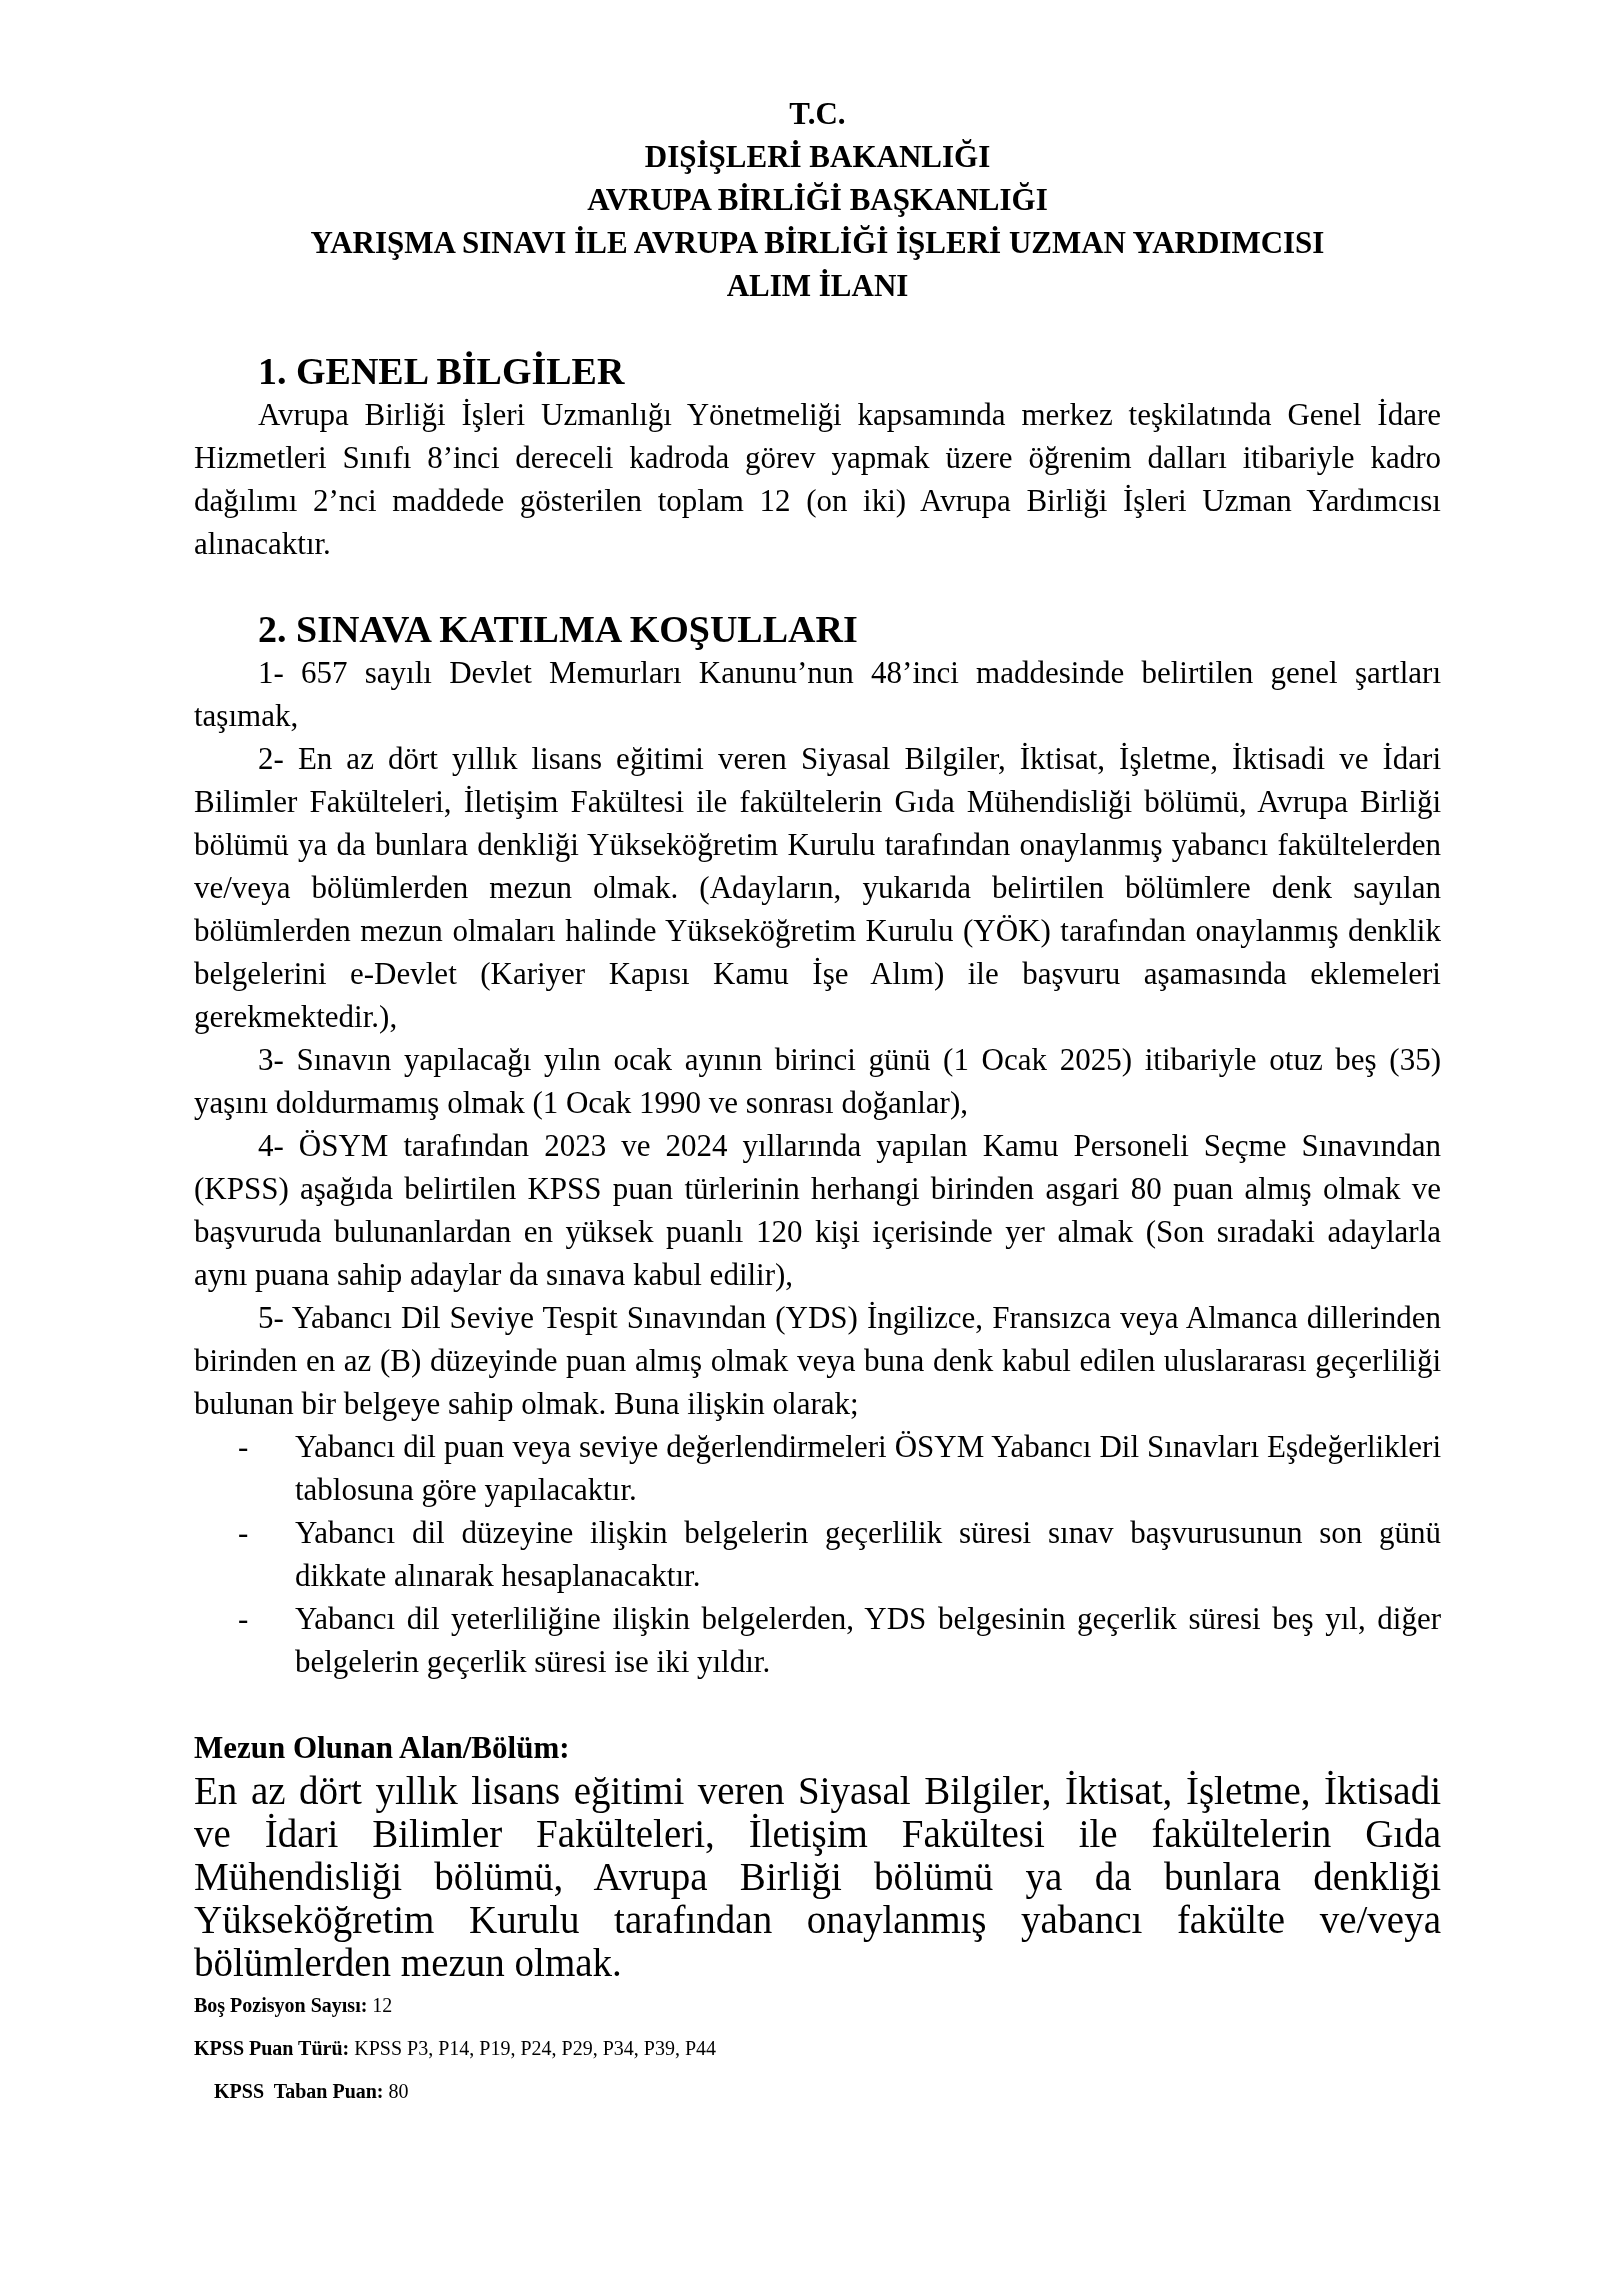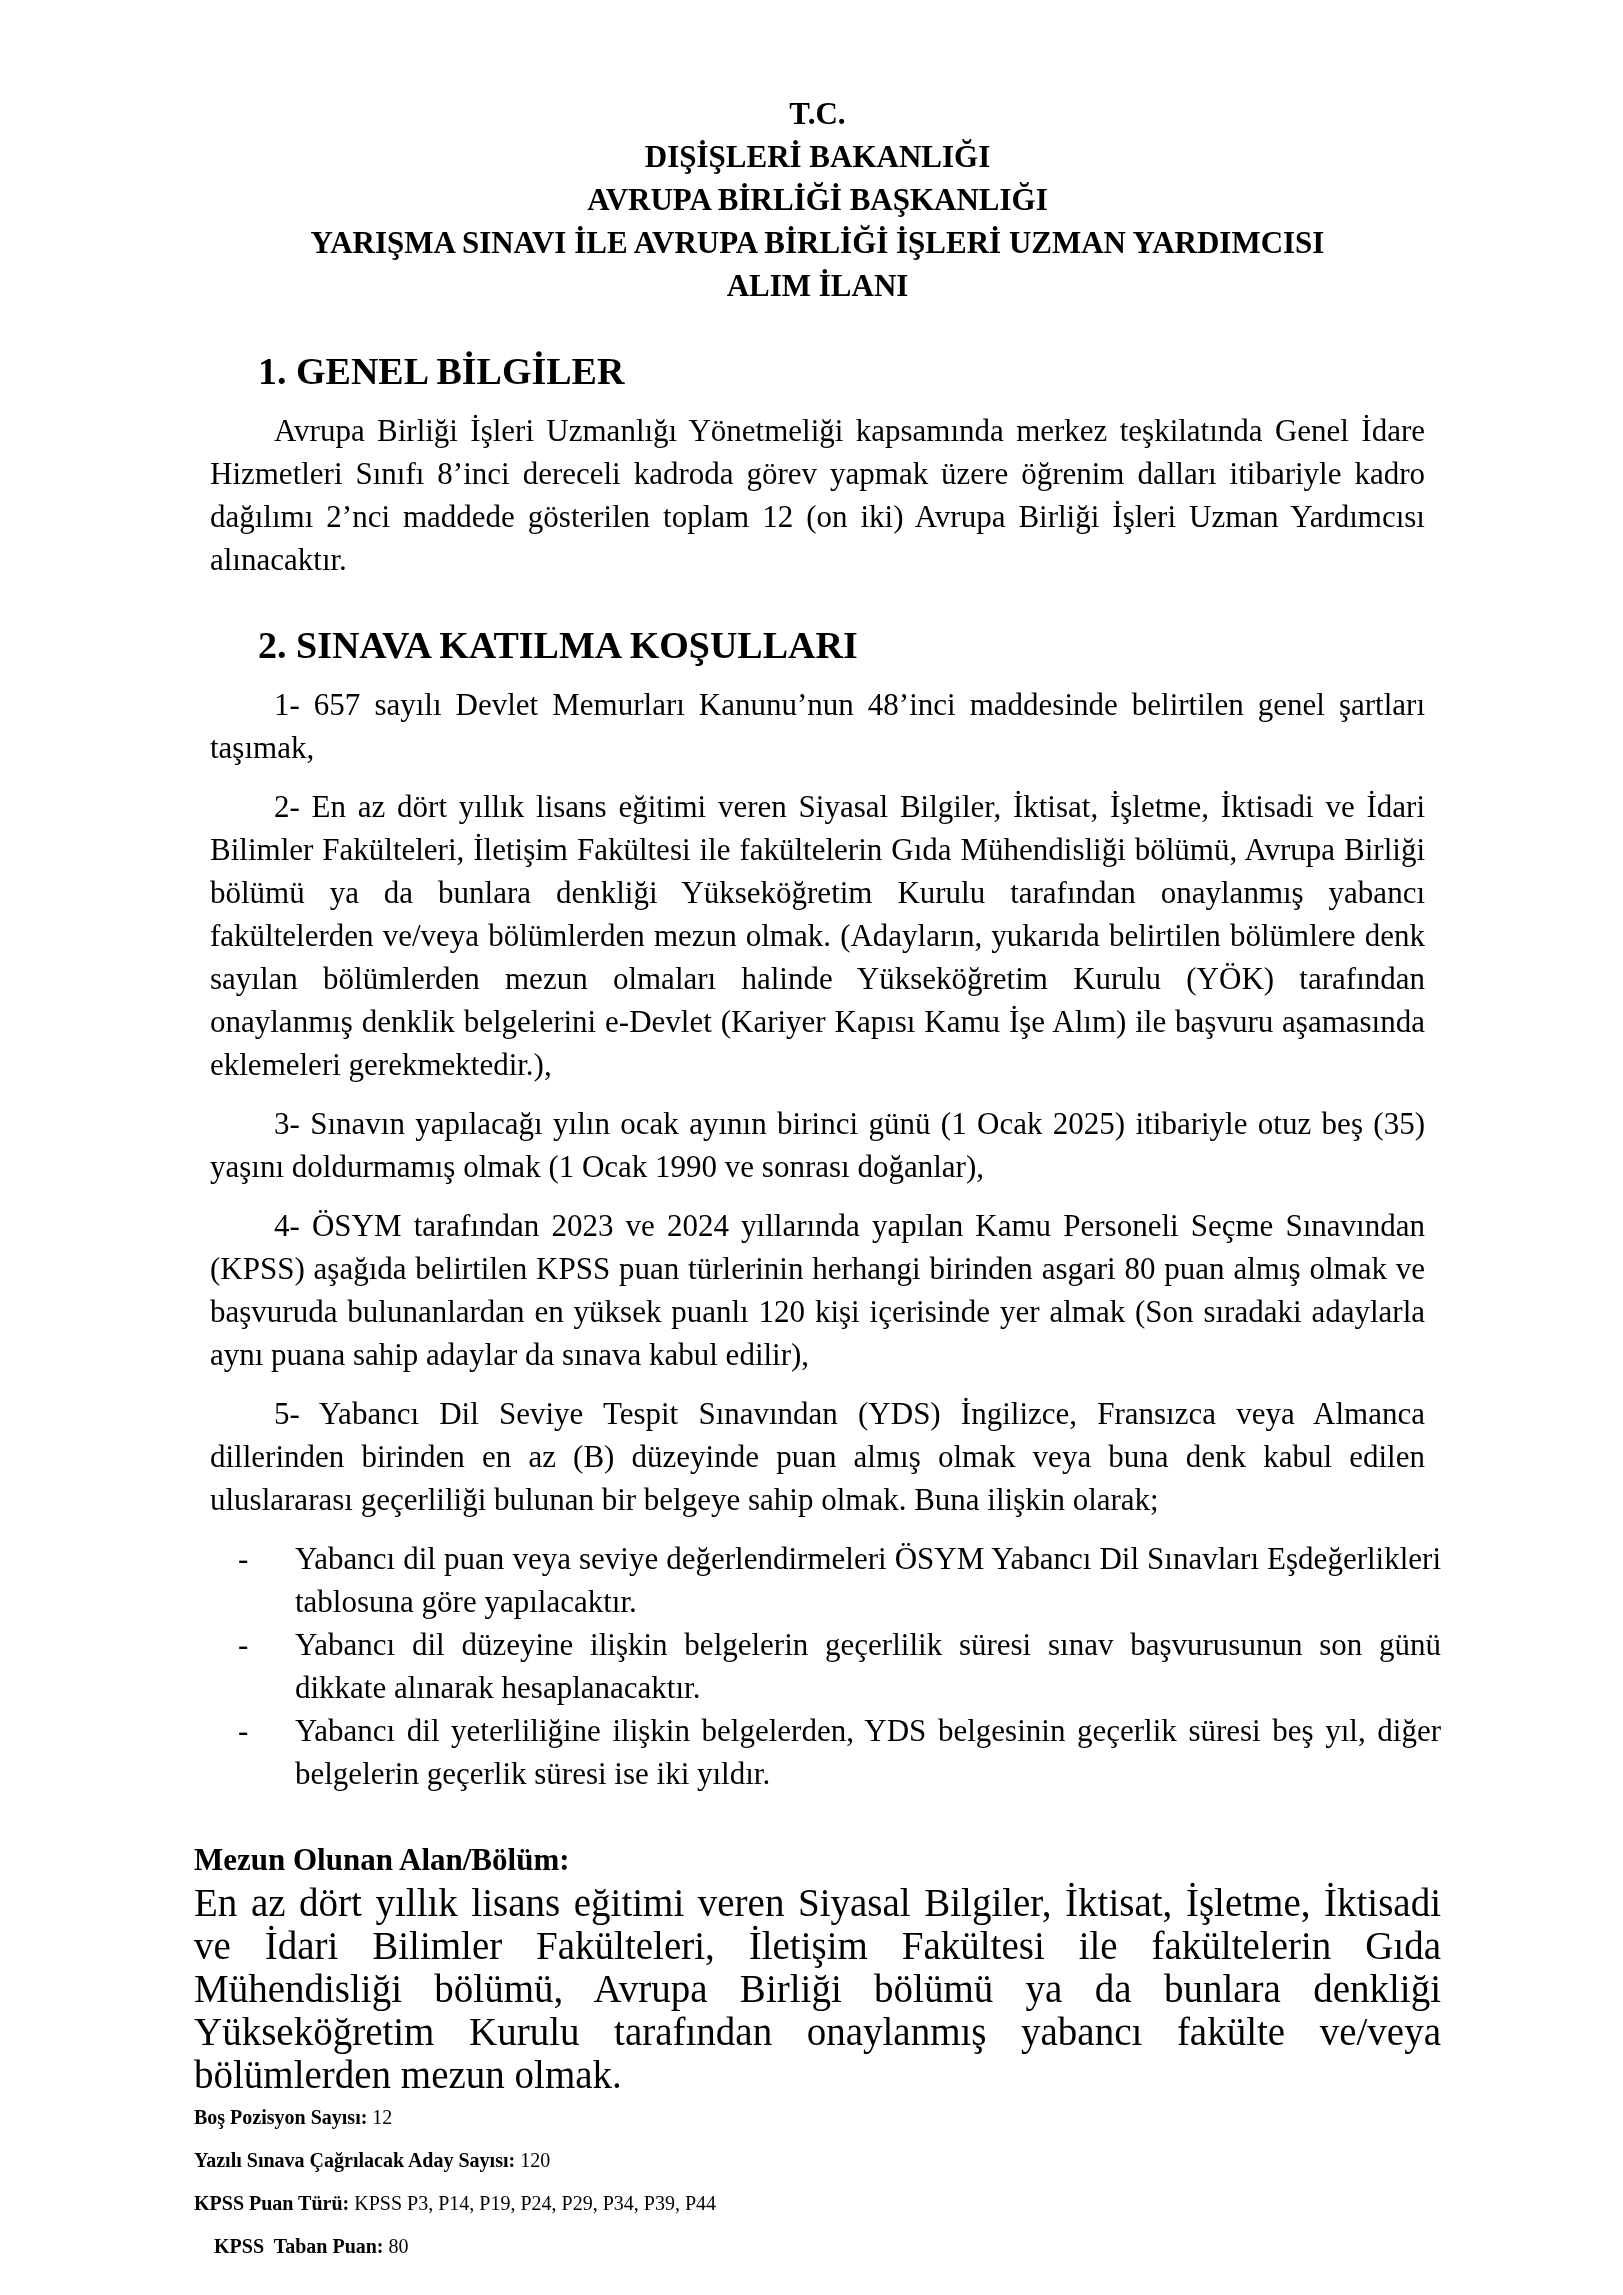--- a/index.html
+++ b/index.html
@@ -31,21 +31,21 @@
     .section {
       margin-top: 46px;
     }
     .section-heading {
       font-weight: bold;
       font-size: 38px;
       line-height: 43px;
       padding-left: 64px;
     }
     p.para {
-      margin: 16px;
+      margin: 0;
       font-size: 31px;
       line-height: 43px;
       text-align: justify;
       text-indent: 64px;
     }
     ul.dash-list {
       list-style: none;
       margin: 0;
       padding: 0 0 0 0;
     }
@@ -125,23 +125,20 @@
   </div>
 
   <div class="subsection" style="margin-top:43px;">
     <div class="bold-label">Mezun Olunan Alan/Bölüm:</div>
     <p class="plain">En az dört yıllık lisans eğitimi veren Siyasal Bilgiler, İktisat, İşletme, İktisadi ve İdari Bilimler Fakülteleri, İletişim Fakültesi ile fakültelerin Gıda Mühendisliği bölümü, Avrupa Birliği bölümü ya da bunlara denkliği Yükseköğretim Kurulu tarafından onaylanmış yabancı fakülte ve/veya bölümlerden mezun olmak.</p>
 
     <div class="kv">
       <span class="k">Boş Pozisyon Sayısı:</span><span> 12</span>
     </div>
     <div class="kv">
-      <span class="k">Yazılı Sınava Çağrılacak Aday Sayısı:</span><span> 120</span>
-    </div>
-    <div class="kv">
       <span class="k">KPSS Puan Türü:</span><span> KPSS P3, P14, P19, P24, P29, P34, P39, P44</span>
     </div>
     <div class="kv">
       <span class="k-pre">KPSS  Taban Puan:</span><span> 80</span>
     </div>
   </div>
 
 </div>
 
 

